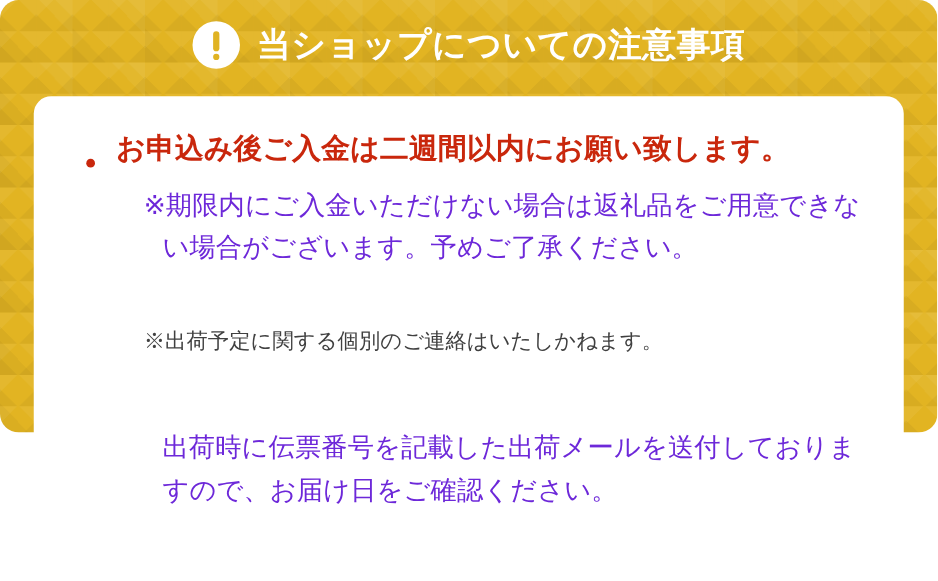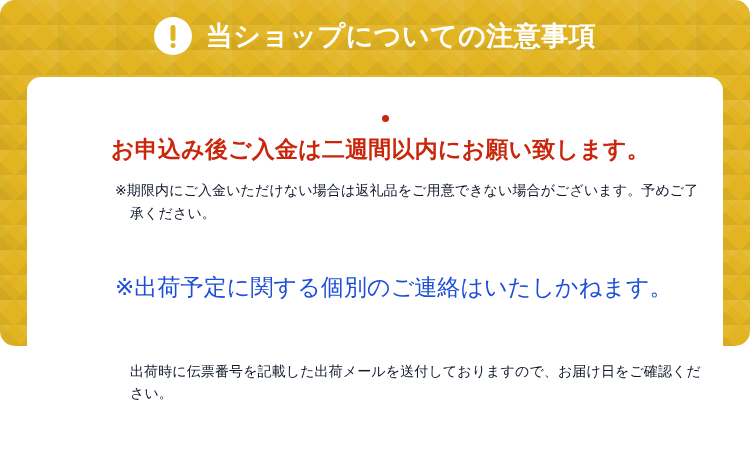--- a/index.html
+++ b/index.html
@@ -72,54 +72,54 @@
     background:#ffffff;
     border-radius:14px;
   }
   .card-inner {
     padding:26px 22px 0 16px;
   }
 
   
   .bullet-row {
     display:flex;
-    align-items:center;
-    gap:12px;
-    flex-direction:column;
+    align-items:flex-end;
+    gap:0;
   }
   .bullet-dot {
     flex:0 0 auto;
     width:7px; height:7px;
     border-radius:50%;
     background:#c9270c;
     margin-left:26px;
     margin-top:12px;
   }
   .bullet-heading {
     margin-left:17px;
     color:#c9270c;
     font-size:23px;
     font-weight:bold;
     line-height:1.35;
     letter-spacing:0.2px;
   }
 
   .note {
     margin-left:72px;
-    font-size:14px;
+    font-size:21px;
     line-height:1.62;
-    color:#0f172a;
+    color:#6d28d9;
     letter-spacing:0.1px;
     text-indent:-15px;
     padding-left:15px;
   }
   .note.red {
-    color:#1d4ed8;
-    font-size:23px;
+    color:#404040;
+    font-size:17px;
     letter-spacing:0.1px;
+    font-family:Liberation Mono, monospace;
   }
   .note.plain {
     text-indent:0;
     padding-left:15px;
     margin-top:44px;
   }
 
   .gap-sm { height:14px; }
   .gap-md { height:22px; }
   .gap-xs { height:9px; }

